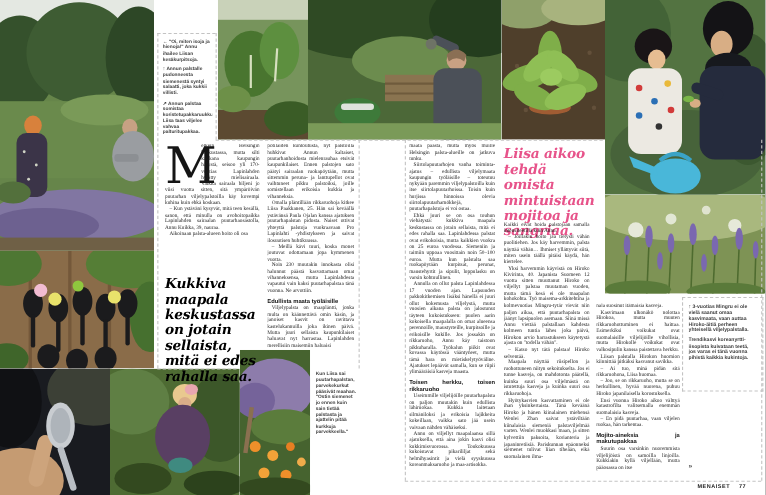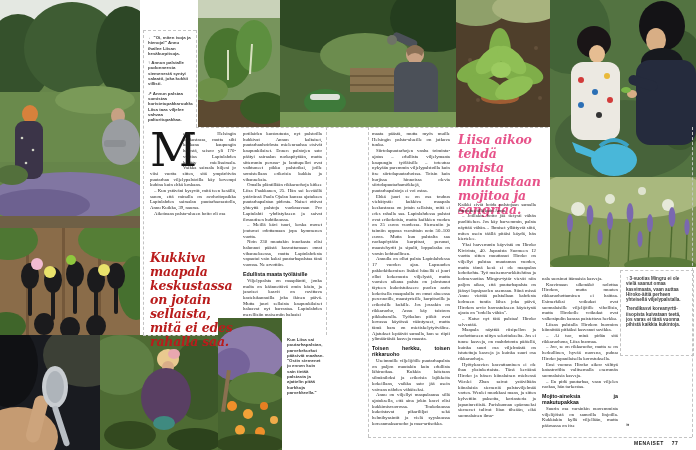--- a/index.html
+++ b/index.html
@@ -269,21 +269,21 @@
     <p>← "Oi, miten isoja ja hienoja!" Annu ihailee Liisan kesäkurpitsoja.</p>
     <p>↑ Annun palstalle pudonneesta siemenestä syntyi salaatti, joka kukkii villisti.</p>
     <p>↗ Annun palstaa somistaa koristetupakkaruukku. Liisa taas viljelee vahvaa palturitupakkaa.</p>
   </div>
 
   <div class="col" style="left:150px;top:131px;width:86px;height:116px">
     <span class="dropcap">M</span>
     <span><p class="flush">elkein Helsingin keskustassa, mutta silti kaukana kaupungin hälystä, seisoo yli 170-vuotias Lapinlahden hylätty mielisairaala. Vaikka sairaala hiljeni jo viisi vuotta sitten, sitä ympäröivän puutarhan viljelypalstoilla käy kovempi kuhina kuin ehkä koskaan.</p><p>– Kun ystäväni kysyvät, mitä teen kesällä, sanon, että minulla on avohoitopaikka Lapinlahden sairaalan puutarhaosastolla, Annu Kuikka, 39, nauraa.</p><p>Aikoinaan palsta-alueen hoito oli osa</p></span>
   </div>
 
-  <div class="pullquote" style="left:150px;top:251px;width:92px;height:84px;color:#b91c1c">Kukkiva maapala keskustassa on jotain sellaista, mitä ei edes rahalla saa.</div>
+  <div class="pullquote" style="left:150px;top:251px;width:92px;height:84px;color:#000000">Kukkiva maapala keskustassa on jotain sellaista, mitä ei edes rahalla saa.</div>
 
   <div class="col" style="left:243px;top:131px;width:79px;height:188px">
     <span><p class="flush">potilaiden kuntoutusta, nyt palstoilla huhkivat Annun kaltaiset, puutarhanhoidosta mielenrauhaa etsivät kaupunkilaiset. Ennen palstojen sato päätyi sairaalan ruokapöytään, mutta sittemmin peruna- ja lanttupellot ovat vaihtuneet pikku palstoiksi, joille somistellaan erikoisia kukkia ja vihanneksia.</p><p>Omalla pläntillään rikkaruohoja kitkee Liisa Paakkanen, 25. Hän sai keväällä ystävänsä Paula Ojalan kanssa ajatuksen puutarhapalstan pidosta. Naiset ottivat yhteyttä palstoja vuokraavaan Pro Lapinlahti -yhdistykseen ja saivat ilosuutisen huhtikuussa.</p><p>– Meillä kävi tuuri, koska monet joutuvat odottamaan jopa kymmenen vuotta.</p><p>Noin 230 muutakin innokasta olisi halunnut päästä kasvattamaan omat vihanneksensa, mutta Lapinlahdesta vapautui vain kaksi puutarhapalstaa tänä vuonna. Ne arvottiin.</p><h4>Edullista maata työläisille</h4><p>Viljelypalsta on maapläntti, jonka multa on käännettävä omin käsin, ja janoiset kasvit on ravittava kastelukannuilla joka ikinen päivä. Mutta juuri sellaista kaupunkilaiset haluavat nyt harrastaa. Lapinlahden merellisiin maisemiin haluaisi</p></span>
   </div>
 
   <div class="caption" style="left:287px;top:337px;width:38px;height:80px">
     <p>Kun Liisa sai puutarhapalstan, parvekekurkut pääsivät maahan. "Ostin siemenet jo ennen kuin sain tietää palstasta ja ajattelin pitää kurkkuja parvekkeella."</p>
   </div>
 
   <div class="col" style="left:372px;top:131px;width:78px;height:302px">

